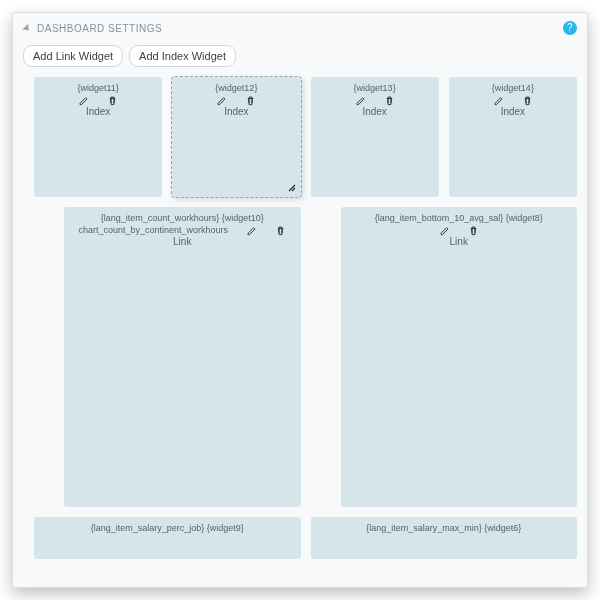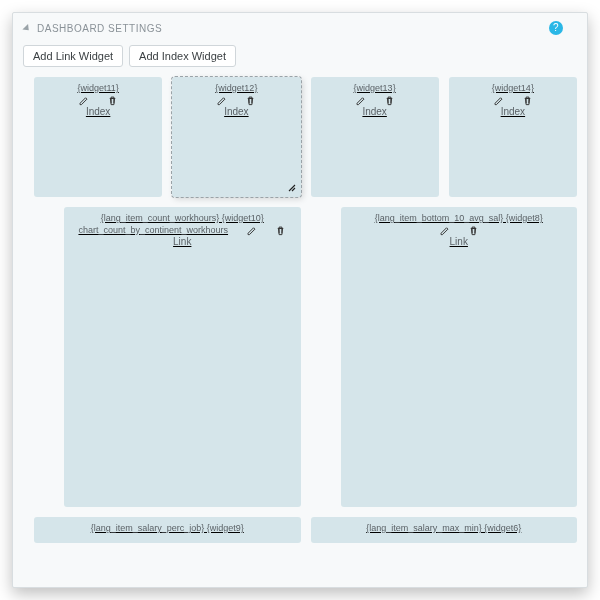--- a/index.html
+++ b/index.html
@@ -9,21 +9,21 @@
     width: 576px;
     height: 576px;
     border: 1px solid #d8dde0;
     box-shadow: 0 6px 16px rgba(0,0,0,0.25);
     background: #f7f9fa;
     overflow: hidden;
     position: relative;
     border-radius: 2px;
   }
   .header {
-    padding: 8px 24px 6px 10px;
+    padding: 8px 10px 6px 10px;
     font-size: 10px;
     letter-spacing: 0.5px;
     color: #8a9298;
     display: flex;
     align-items: center;
     justify-content: space-between;
   }
   .header-left { display: flex; align-items: center; gap: 6px; }
   .caret {
     width: 0; height: 0;
@@ -36,40 +36,39 @@
     width: 14px; height: 14px; border-radius: 50%;
     background: #2ab7e6; color: #fff; font-size: 10px;
     display: flex; align-items: center; justify-content: center;
     line-height: 1;
   }
   .toolbar {
     padding: 4px 10px 10px 10px;
     display: flex; gap: 6px;
   }
   .btn {
-    background: #fff; border: 1px solid #d0d6da; border-radius: 3px;
+    background: #fff; border: 1px solid #d0d6da; border-radius: 9px;
     padding: 4px 9px; font-size: 11px; color: #3a3f42; cursor: pointer;
   }
   .grid-area {
     padding: 0 10px 10px 21px;
-    text-decoration: underline;
   }
   .row { display: flex; gap: 10px; margin-bottom: 10px; }
   .widget {
     background: #d5e5ea;
     border-radius: 3px;
     position: relative;
     display: flex;
     flex-direction: column;
     align-items: center;
     padding-top: 6px;
   }
   .widget.small { flex: 1 1 0; height: 120px; }
   .widget.large { flex: 1 1 0; height: 300px; margin-left: 30px; }
-  .widget.stub  { flex: 1 1 0; height: 26px; }
+  .widget.stub  { flex: 1 1 0; height: 42px; }
   .widget.selected {
     outline: 1px dashed #9aa3a8;
     outline-offset: 0px;
     box-shadow: 2px 2px 6px rgba(0,0,0,0.15);
   }
   .w-title {
     font-size: 9px;
     color: #5a6166;
     text-align: center;
     line-height: 1.3;

